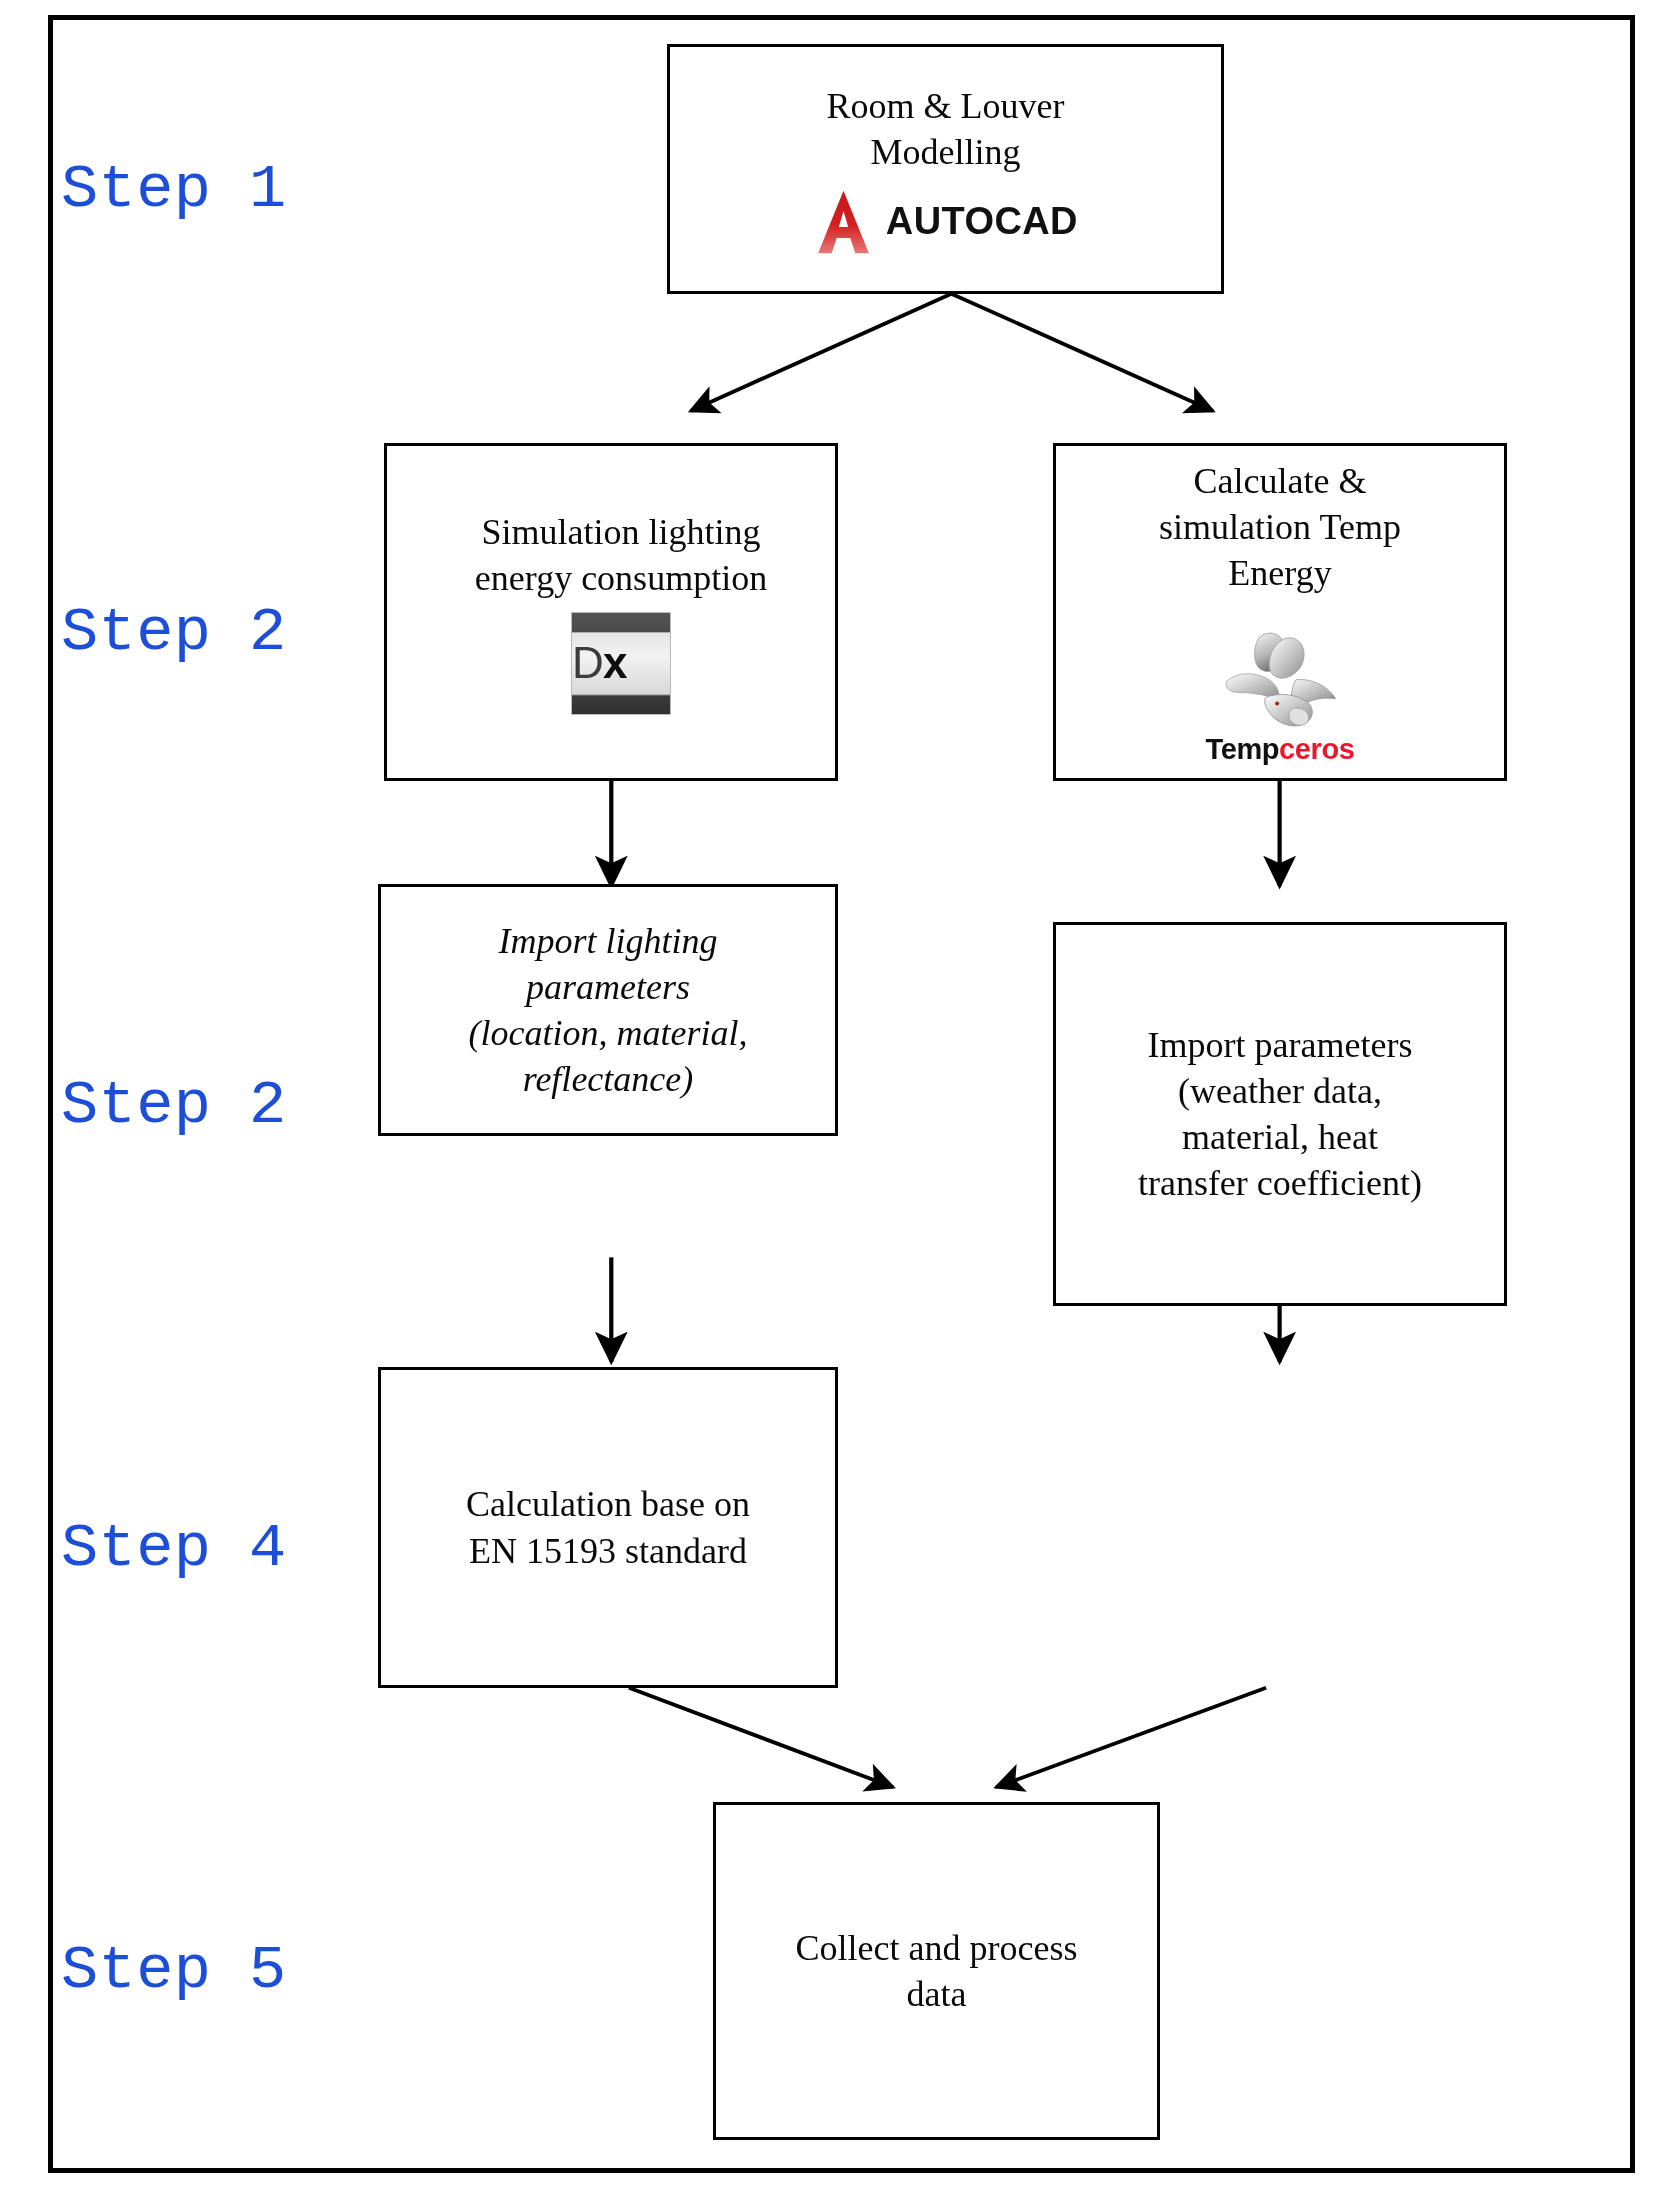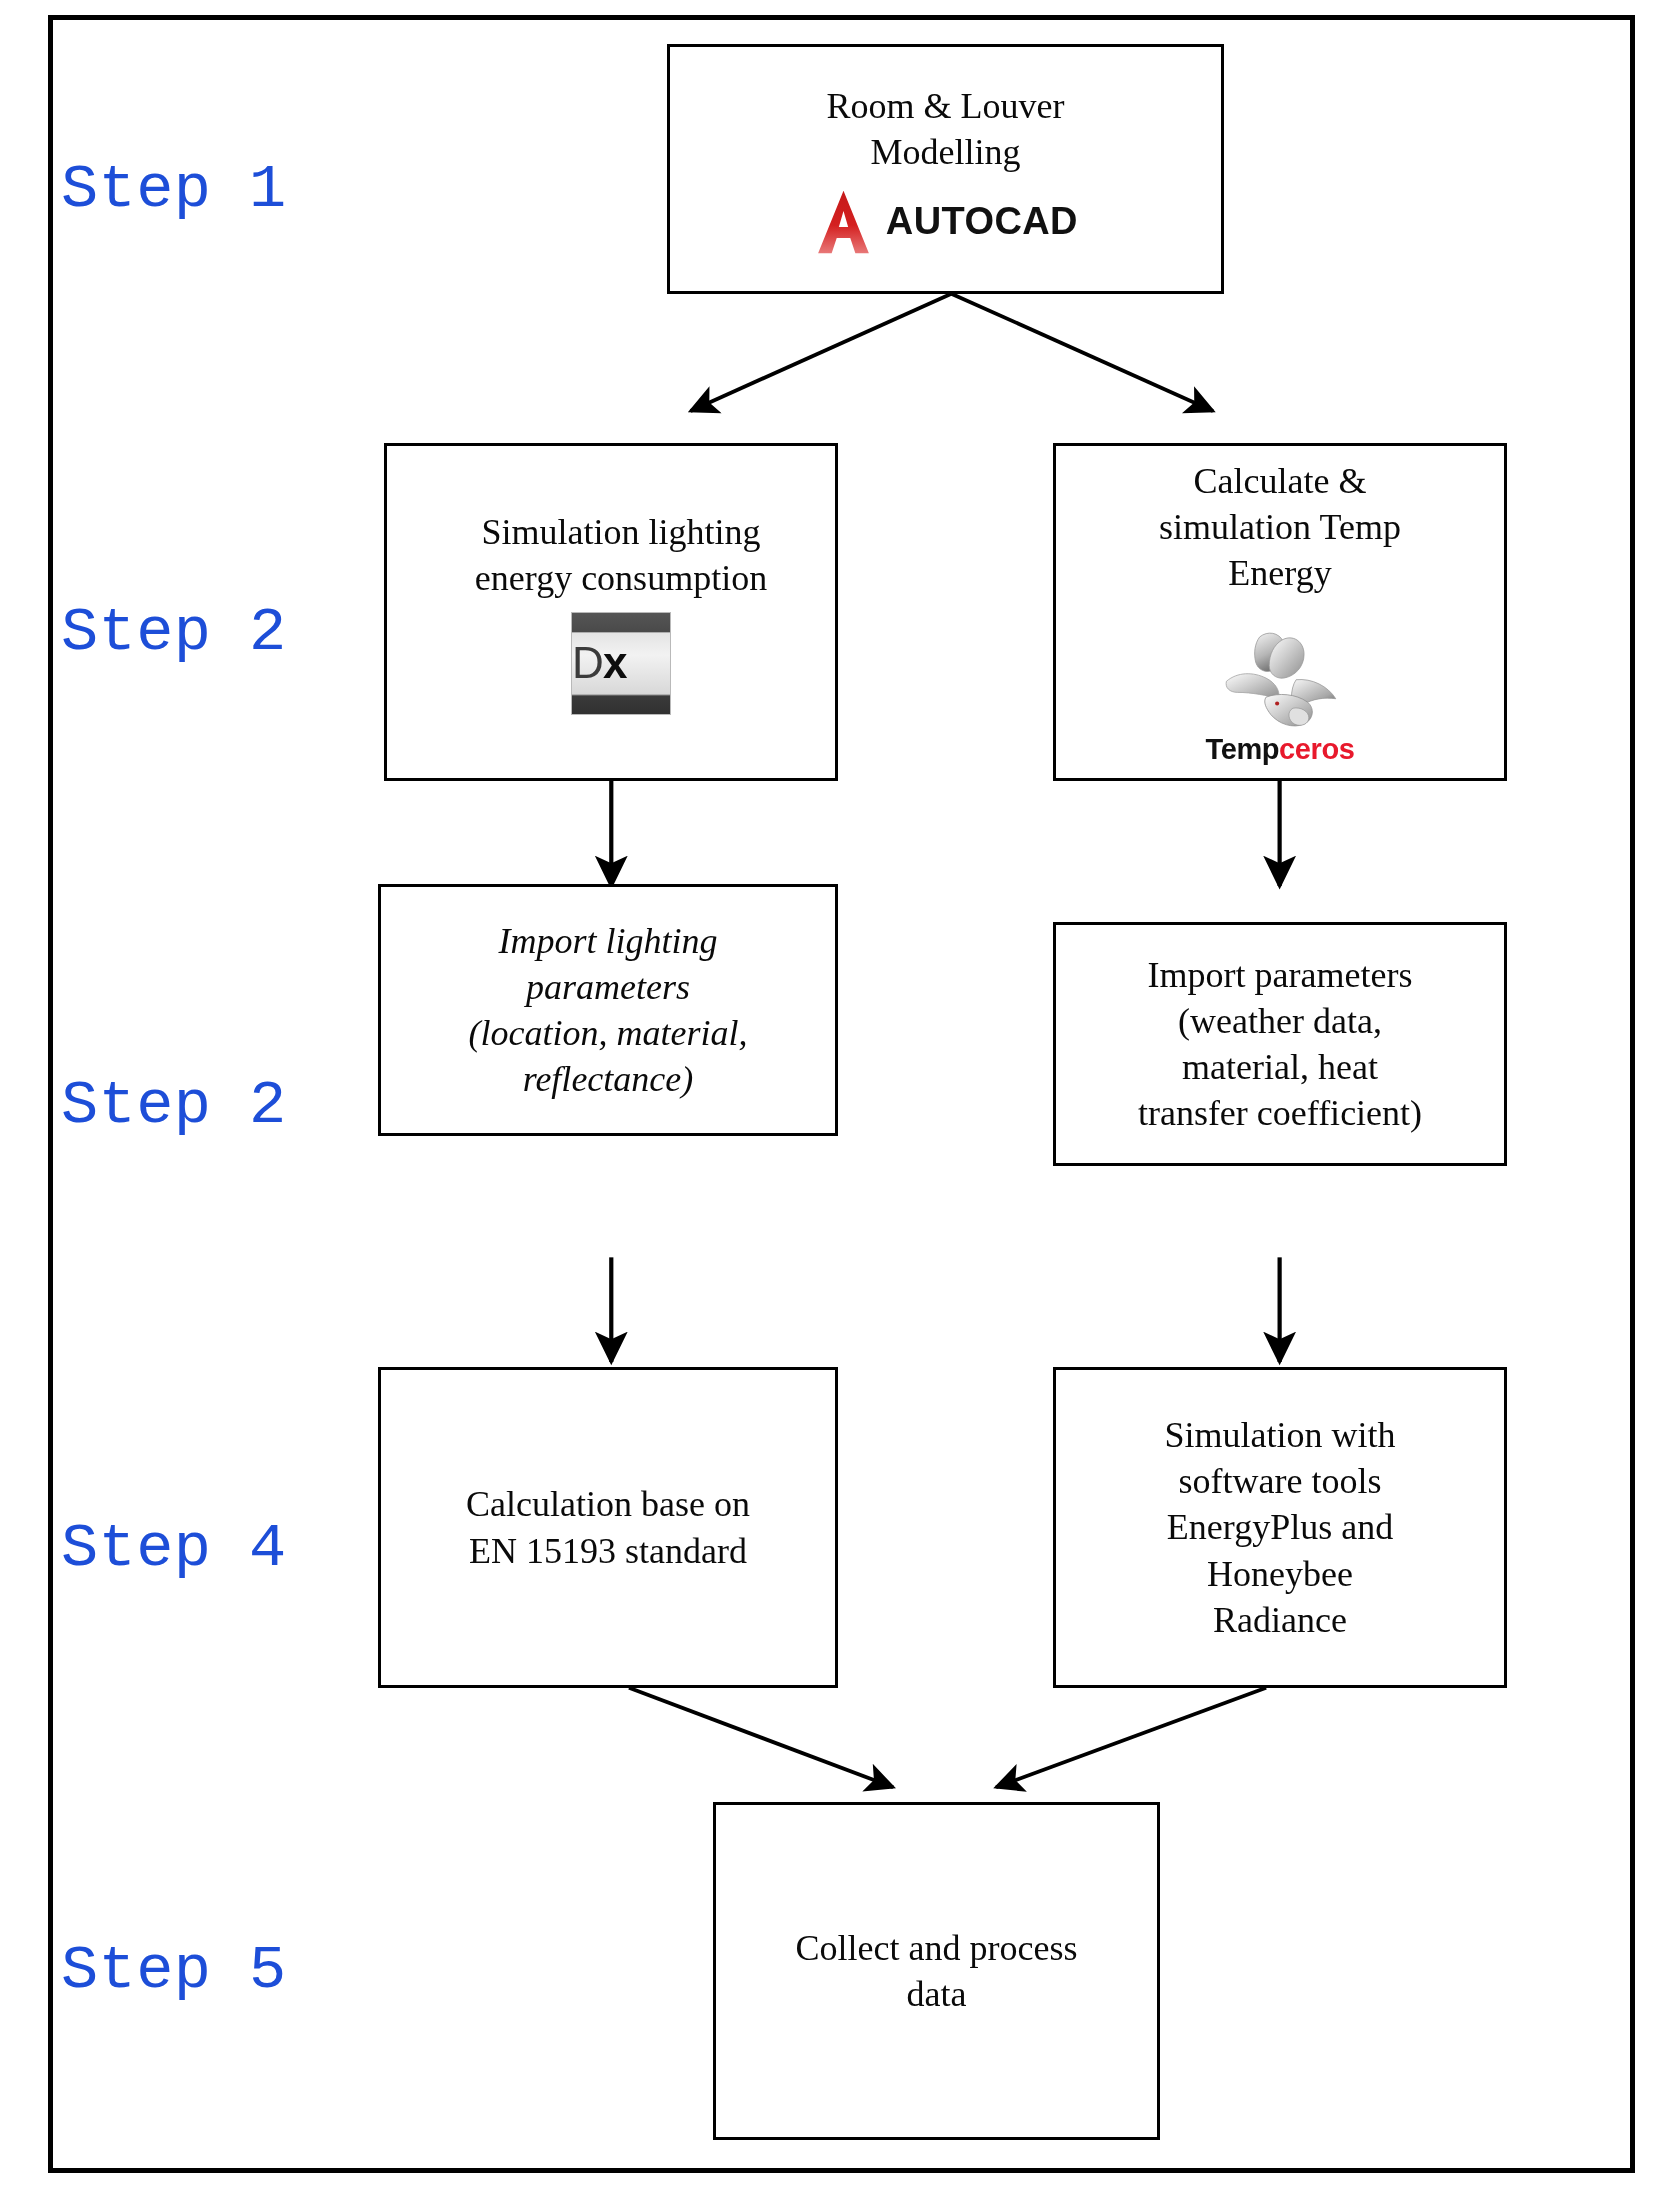--- a/index.html
+++ b/index.html
@@ -267,39 +267,32 @@
     </div>
   </div>
 
   <div class="flow-box" style="left:378px; top:884px; width:460px; height:252px;font-style:italic;">
     <div class="box-text">Import lighting
 parameters
 (location, material,
 reflectance)</div>
   </div>
 
-  <div class="flow-box" style="left:1053px; top:922px; width:454px; height:244px;">
+  <div class="flow-box" style="left:1053px; top:922px; width:454px; height:384px;">
     <div class="box-text">Import parameters
 (weather data,
 material, heat
 transfer coefficient)</div>
   </div>
 
   <div class="flow-box" style="left:378px; top:1367px; width:460px; height:321px;">
     <div class="box-text">Calculation base on
 EN 15193 standard</div>
   </div>
 
-  <div class="flow-box" style="left:1053px; top:1367px; width:454px; height:321px;">
-    <div class="box-text">Simulation with
-software tools
-EnergyPlus and
-Honeybee
-Radiance</div>
-  </div>
 
   <div class="flow-box" style="left:713px; top:1802px; width:447px; height:338px;">
     <div class="box-text">Collect and process
 data</div>
   </div>
 
 </div>
 
 
 </body></html>

